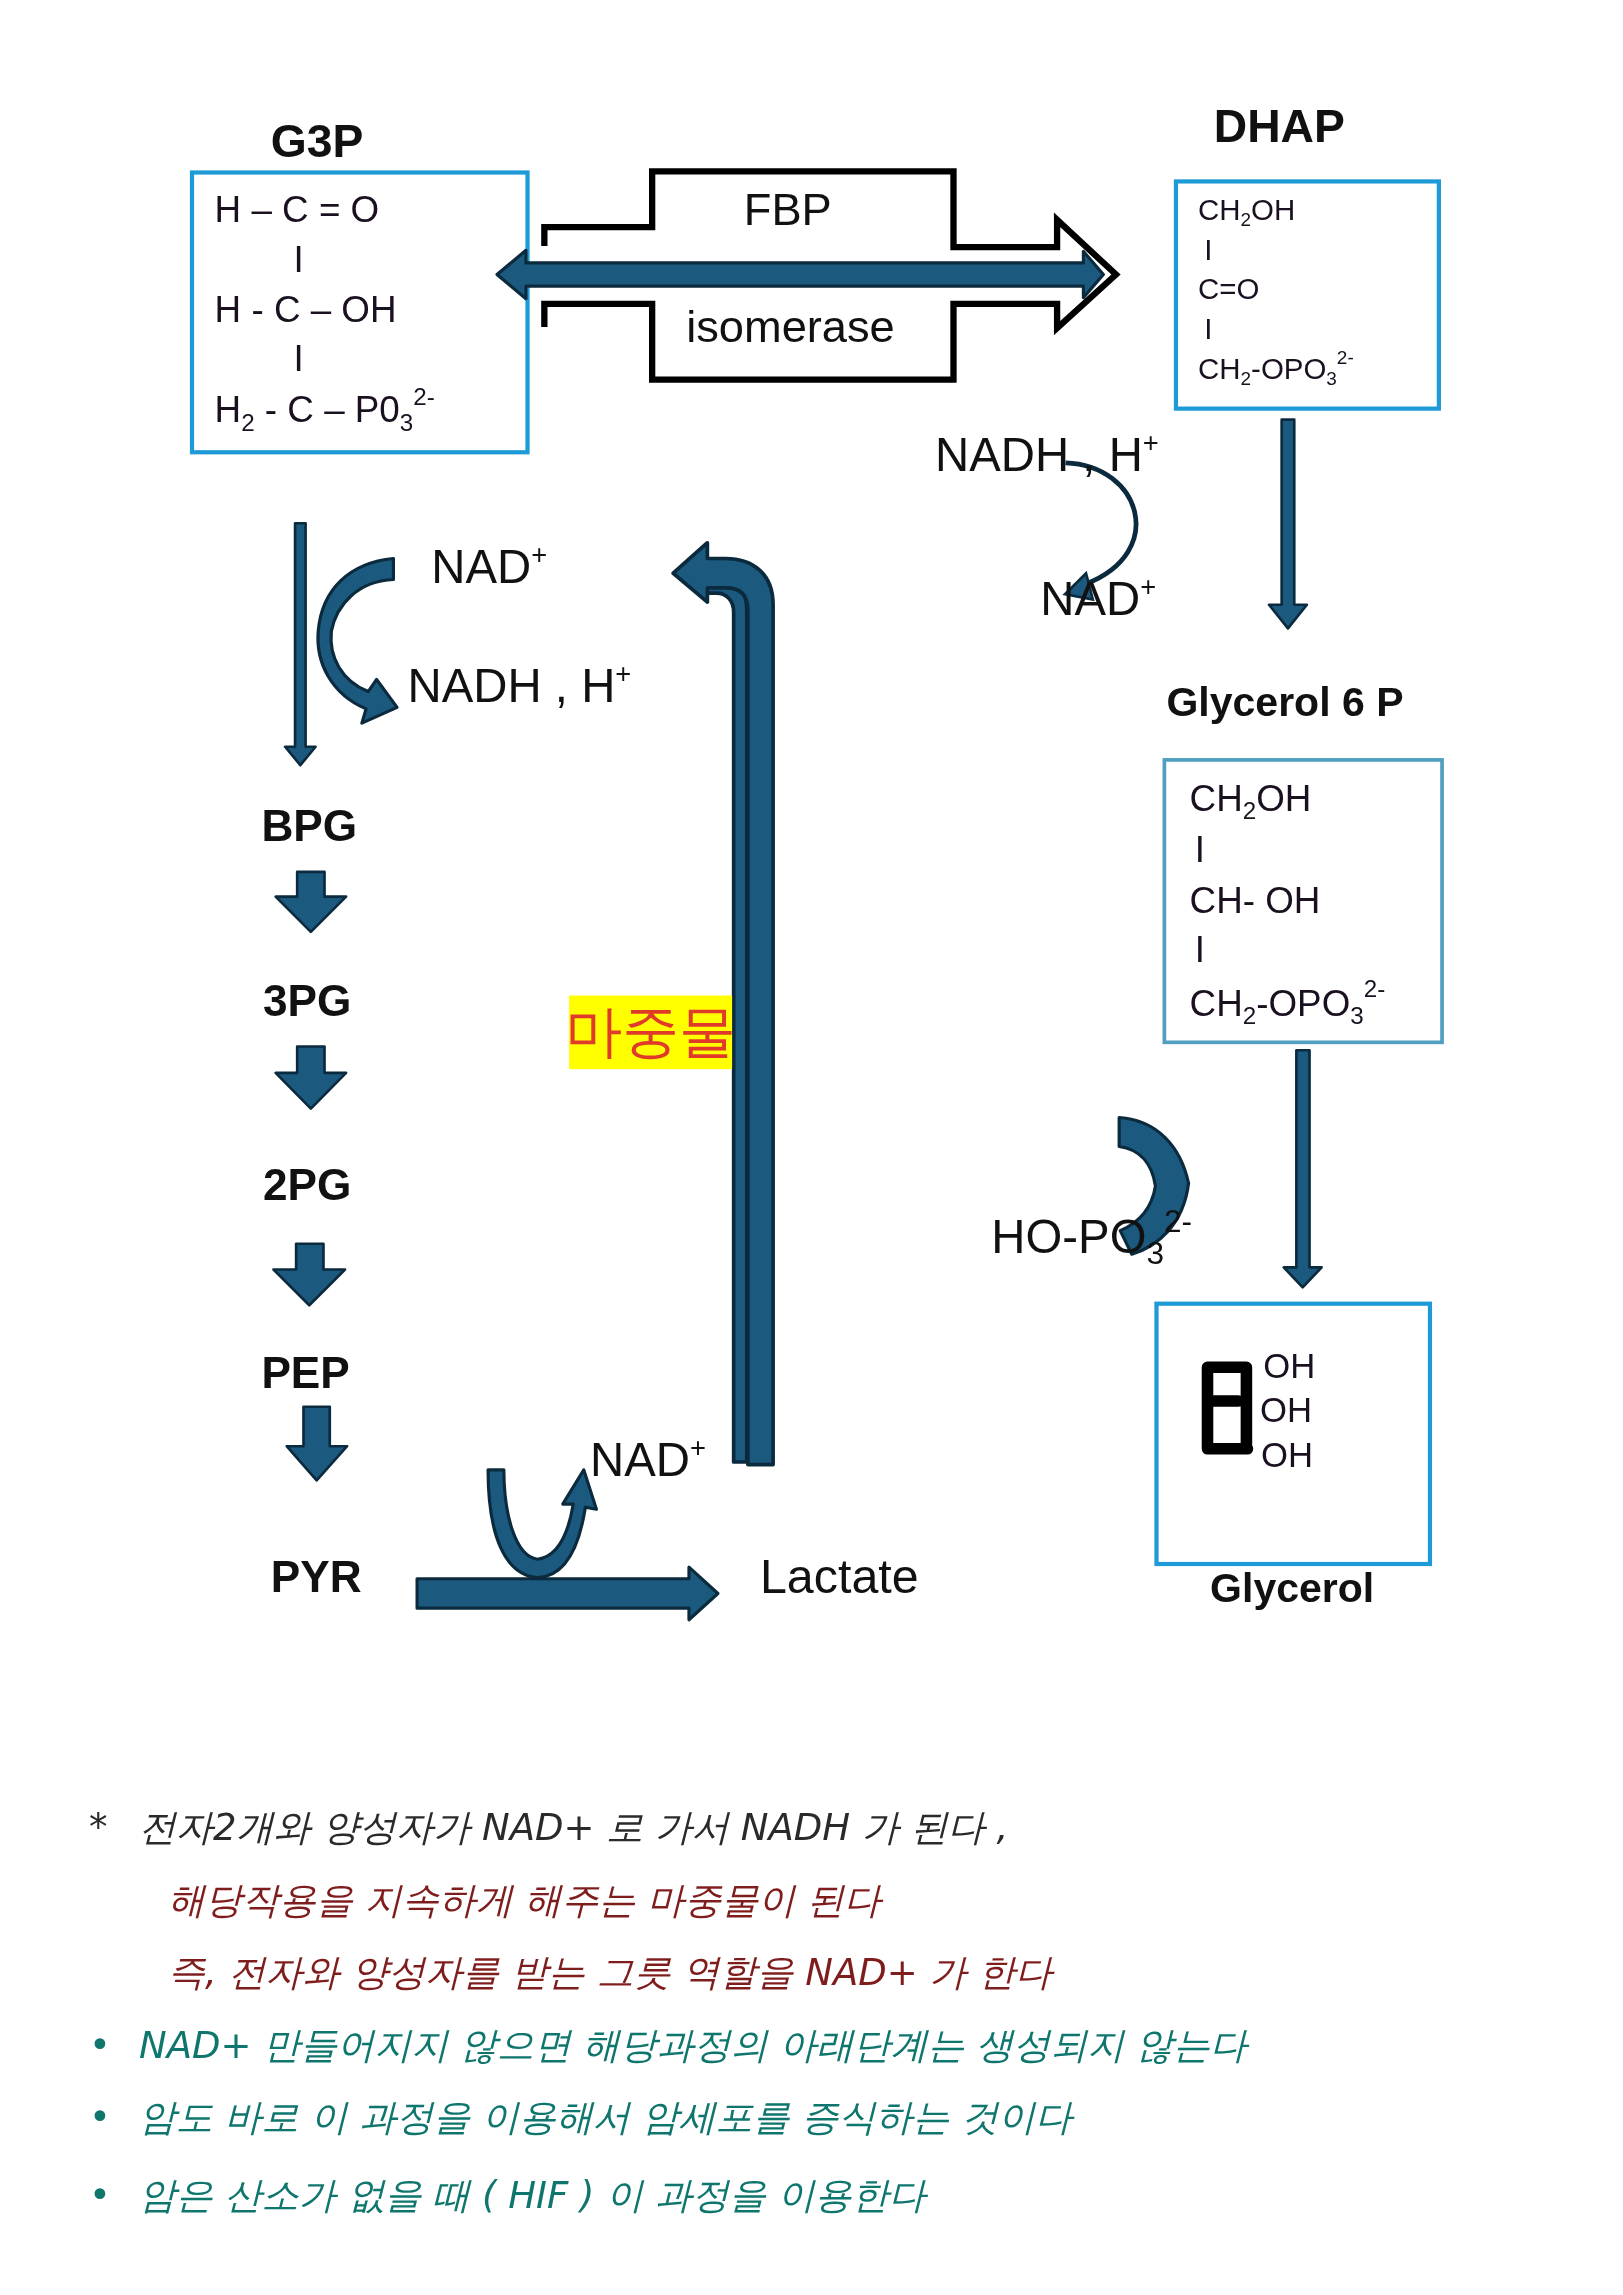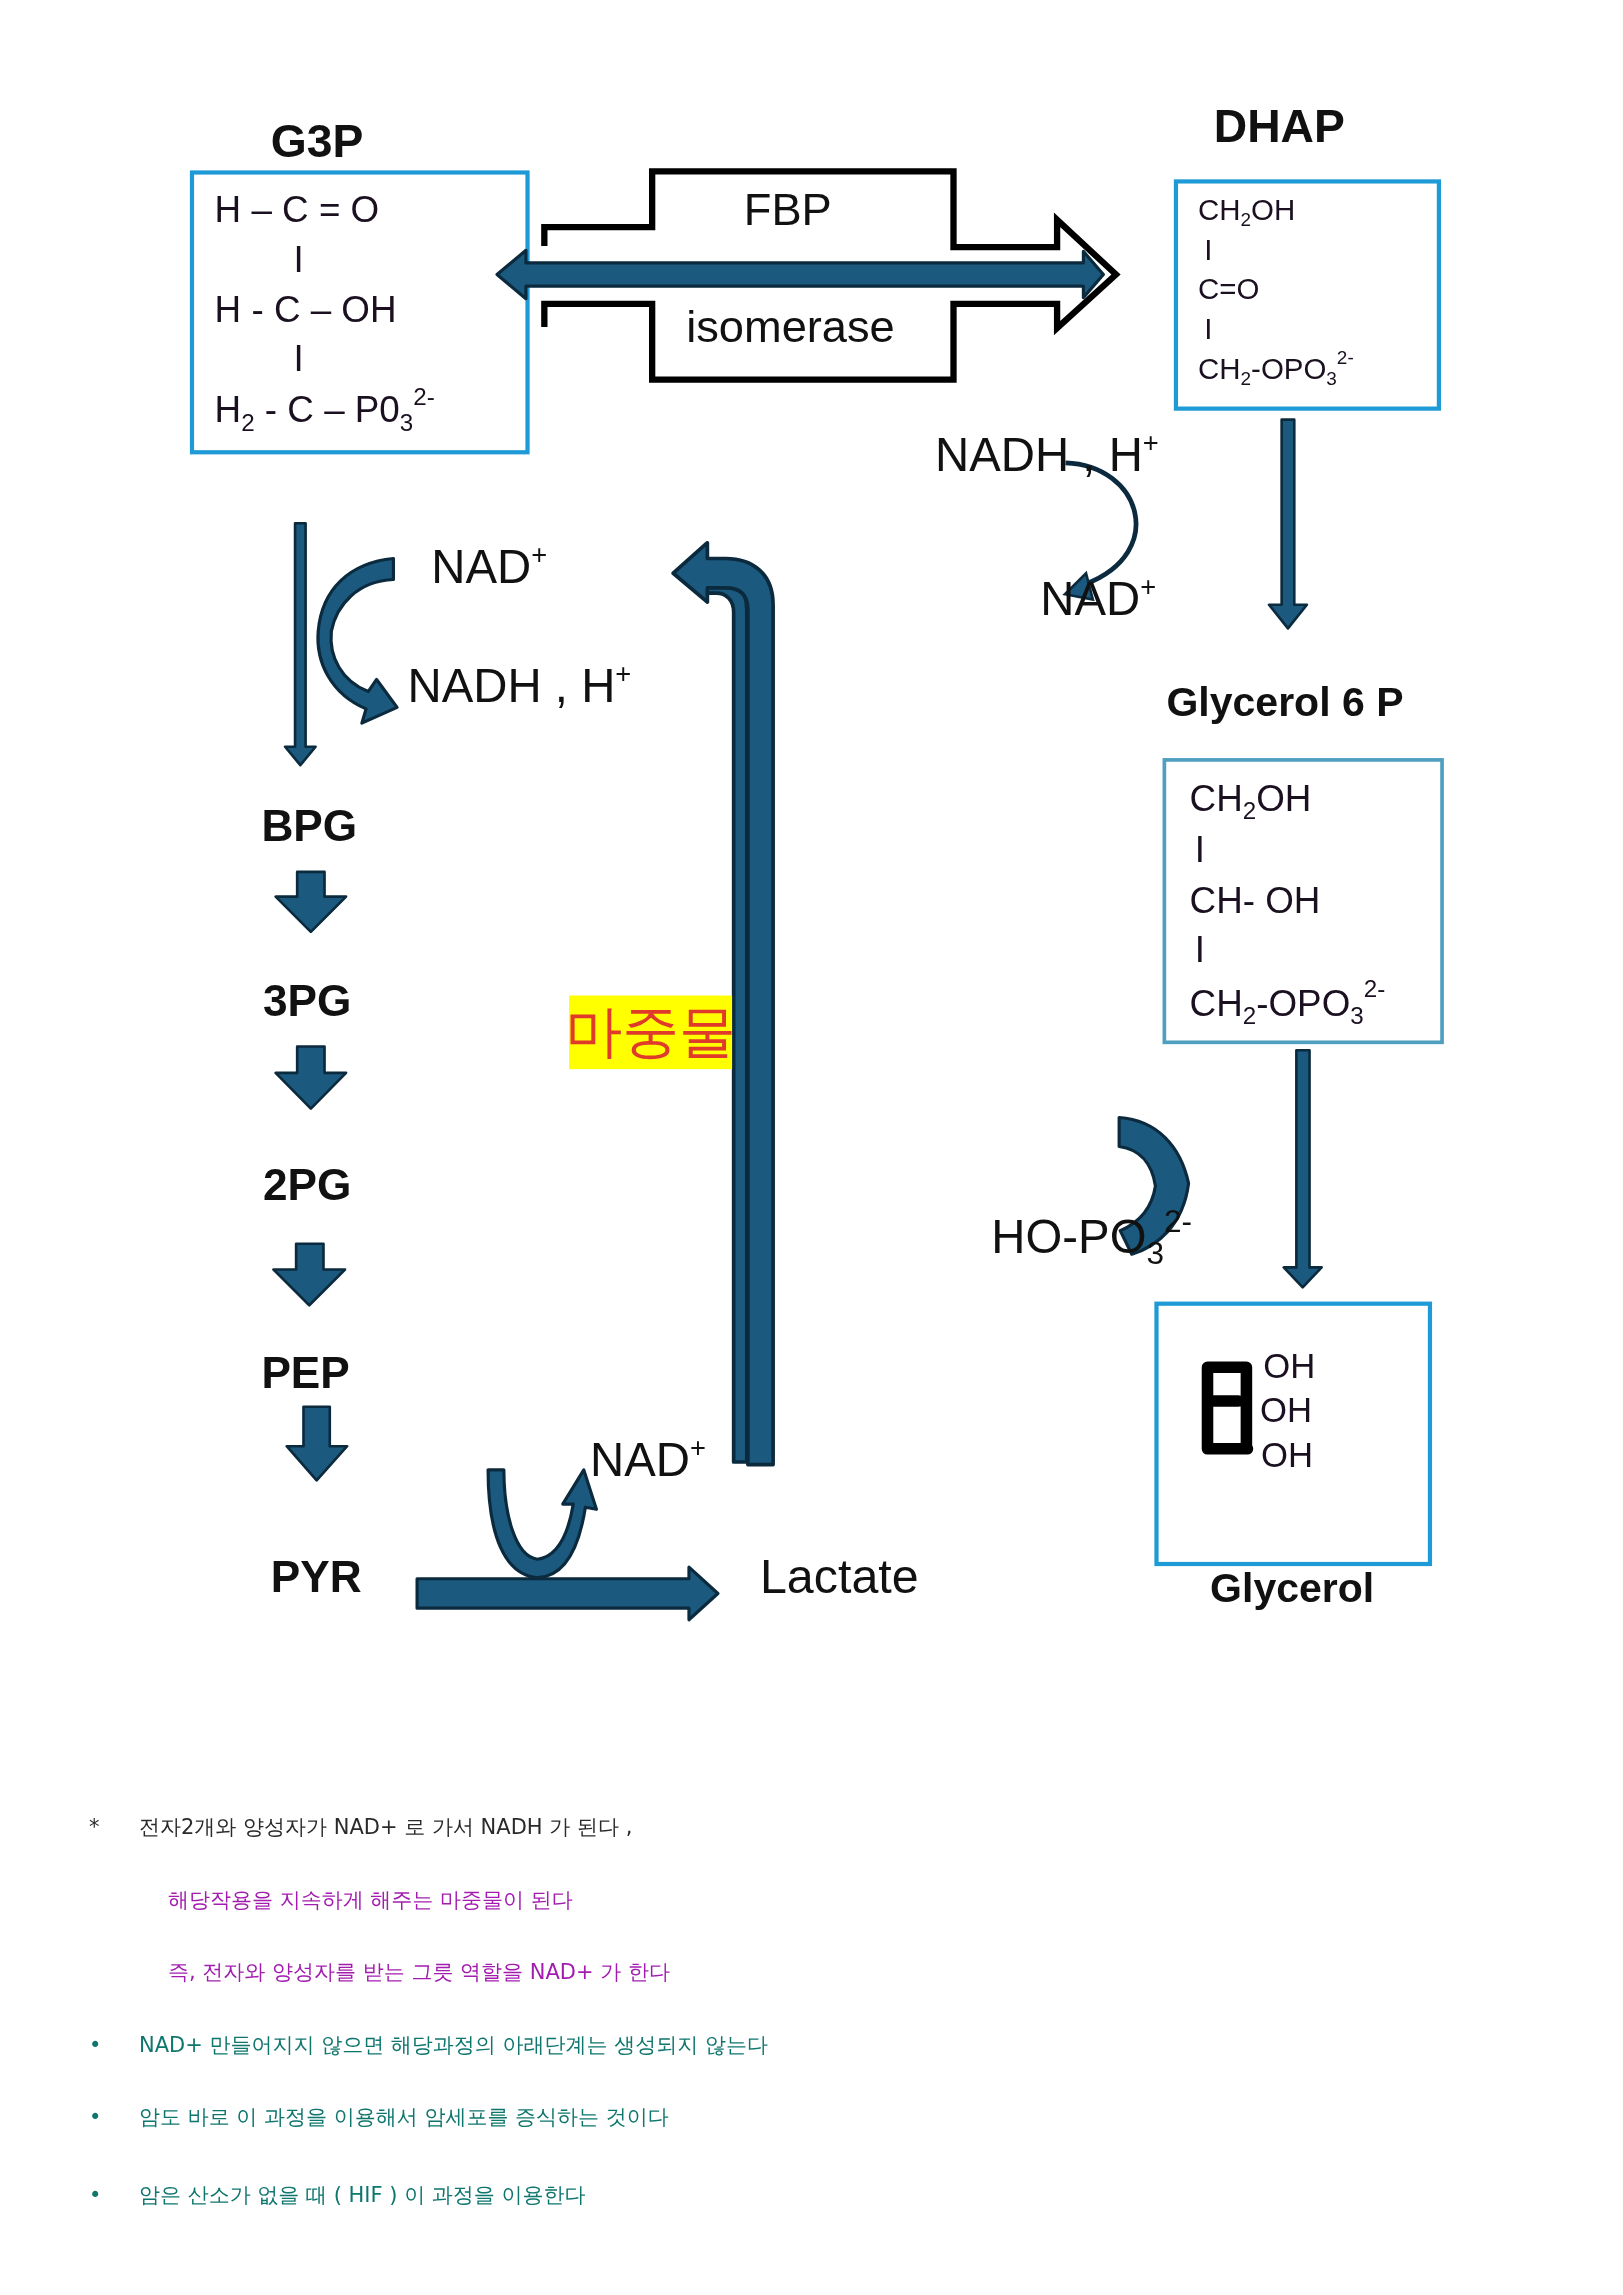--- a/index.html
+++ b/index.html
@@ -4,23 +4,23 @@
 <style>
   html, body { margin: 0; padding: 0; background: #ffffff; }
   body { width: 1623px; height: 2295px; position: relative; overflow: hidden;
          font-family: "Liberation Sans", "DejaVu Sans", sans-serif; color: #111; }
   svg#diagram { position: absolute; left: 0; top: 0; }
   .lbl-bold { font-family: "Liberation Sans", sans-serif; font-weight: 700; fill: #111; }
   .lbl { font-family: "Liberation Sans", sans-serif; font-weight: 400; fill: #111; }
   .chem { font-family: "Liberation Sans", sans-serif; fill: #1a1020; }
   .notes { position: absolute; left: 89px; top: 1809px; width: 1262px;
            font-family: "DejaVu Sans", "Liberation Sans", sans-serif; }
-  .note { font-size: 21px; line-height: 37px; height: 37px; margin: 0; white-space: nowrap; }
+  .note { font-size: 37px; line-height: 37px; height: 37px; margin: 0; white-space: nowrap; font-style: italic; }
   .note.star { color: #2a2a2a; }
-  .note.cont { color: #a21caf; padding-left: 79px; }
+  .note.cont { color: #7f1d1d; padding-left: 79px; }
   .note.bullet { color: #0f766e; }
   .note .marker { display: inline-block; width: 50px; text-align: left; }
   .r1 { position: absolute; top: 0; }
   .r2 { position: absolute; top: 73px; }
   .r3 { position: absolute; top: 145px; text-align: center; }
   .r4 { position: absolute; top: 218px; }
   .r5 { position: absolute; top: 290px; }
   .r6 { position: absolute; top: 368px; }
 </style>
 </head>

